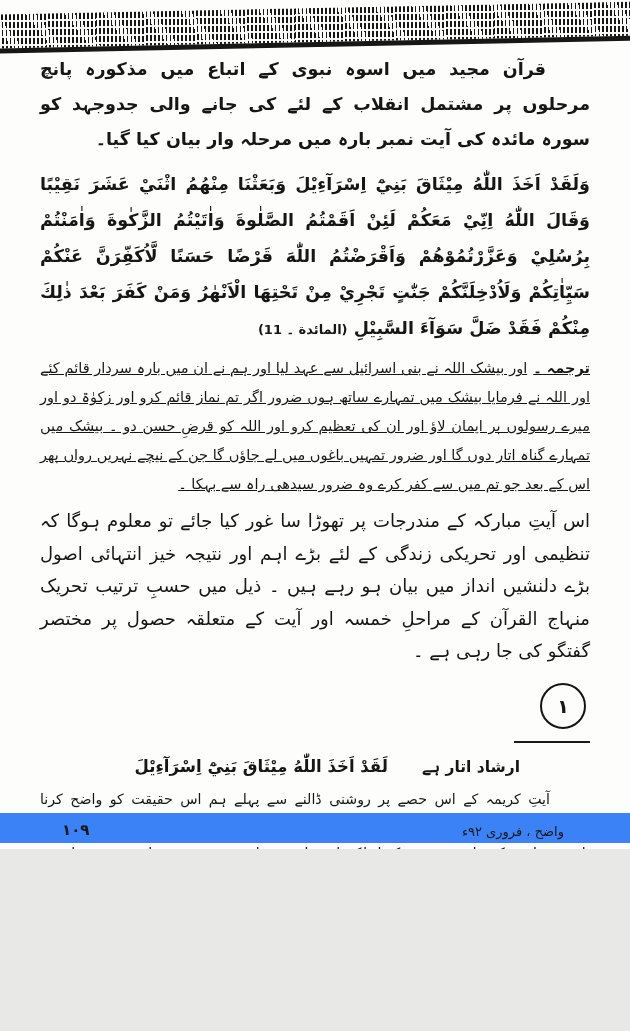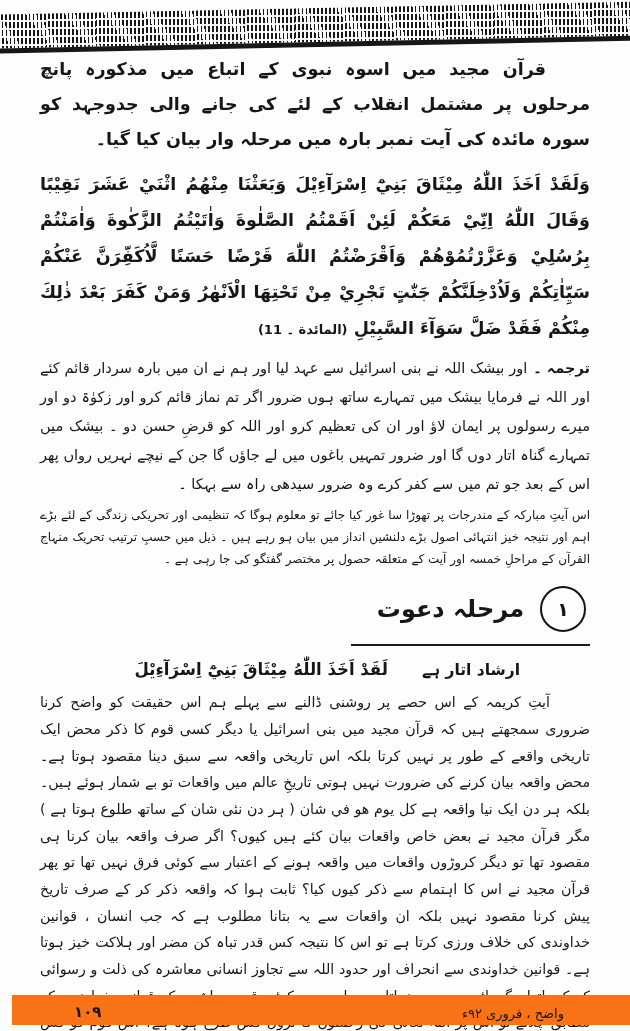--- a/index.html
+++ b/index.html
@@ -1,18 +1,18 @@
 <!DOCTYPE html>
 <html lang="ur" dir="rtl"><head>
 <meta charset="utf-8">
 <style>
   html,body{margin:0;padding:0;background:#e8e8e6;}
   .page{
     position:relative;
-    width:630px;height:1031px;
+    width:630px;height:849px;
     margin:0;
     background:#fdfdfb;
     overflow:hidden;
     direction:rtl;
     font-family:"DejaVu Sans",sans-serif;
     color:#161616;
   }
   
   .deco-border{
     position:absolute;top:8px;left:-10px;width:660px;height:34px;
@@ -31,25 +31,26 @@
   .verse{
     margin-top:10px;
     font-size:17.5px;font-weight:bold;line-height:2.05;
     text-align:justify;
   }
   .verse .ref{font-size:13px;white-space:nowrap;}
   .translation{
     margin-top:8px;
     font-size:14.5px;line-height:2.0;
     text-align:justify;
+    text-decoration:underline;
   }
   .translation .tr-label{font-weight:bold;margin-left:6px;}
   .note{
     margin-top:6px;
-    font-size:12px;line-height:1.8;
+    font-size:18px;line-height:1.8;
     text-align:justify;
   }
   .section-row{margin-top:16px;text-align:right;}
   .section-heading{
     display:inline-flex;align-items:center;gap:16px;
     border-bottom:2.5px solid #1a1a1a;
     padding:0 4px 12px 26px;
   }
   .circle-number{
     width:42px;height:42px;flex:0 0 auto;
@@ -68,21 +69,21 @@
   .quote-arabic{font-size:16.5px;font-weight:bold;}
   .quote-translation{
     margin-top:12px;text-align:center;
     font-size:15px;font-weight:bold;
   }
   .body-text{
     margin-top:10px;
     font-size:14.2px;line-height:1.88;
     text-align:justify;text-indent:40px;
   }
-  .footer{position:absolute;bottom:6px;left:12px;right:0;height:30px;background:#f97316;text-align:center;}
+  .footer{position:absolute;bottom:6px;left:0;right:0;height:30px;background:#3b82f6;text-align:center;}
   .page-number{position:absolute;left:62px;bottom:4px;font-size:15px;font-weight:bold;}
   .issue-date{position:absolute;right:66px;bottom:4px;font-size:13px;}
 </style>
 </head>
 <body>
 
 <div class="page">
 
   <div class="deco-border"></div>
 
@@ -95,21 +96,20 @@
 
     <p class="translation"><span class="tr-label">ترجمہ ۔</span><span>اور بیشک اللہ نے بنی اسرائیل سے عہد لیا اور ہم نے ان میں بارہ سردار قائم کئے اور اللہ نے فرمایا بیشک میں تمہارے ساتھ ہوں ضرور اگر تم نماز قائم کرو اور زکوٰۃ دو اور میرے رسولوں پر ایمان لاؤ اور ان کی تعظیم کرو اور اللہ کو قرضِ حسن دو ۔ بیشک میں تمہارے گناہ اتار دوں گا اور ضرور تمہیں باغوں میں لے جاؤں گا جن کے نیچے نہریں رواں پھر اس کے بعد جو تم میں سے کفر کرے وہ ضرور سیدھی راہ سے بہکا ۔</span></p>
 
     <p class="note">اس آیتِ مبارکہ کے مندرجات پر تھوڑا سا غور کیا جائے تو معلوم ہوگا کہ تنظیمی اور تحریکی زندگی کے لئے بڑے اہم اور نتیجہ خیز انتہائی اصول بڑے دلنشیں انداز میں بیان ہو رہے ہیں ۔ ذیل میں حسبِ ترتیب تحریک منہاج القرآن کے مراحلِ خمسہ اور آیت کے متعلقہ حصول پر مختصر گفتگو کی جا رہی ہے ۔</p>
 
     <div class="section-row">
       <div class="section-heading">
         <span class="circle-number">
             <span>۱</span>
           </span>
-        <h2 class="section-title">مرحلہ دعوت</h2>
       </div>
     </div>
 
     <div class="quote-row">
       <span class="quote-label">ارشاد اتار ہے</span>
       <span class="quote-arabic">لَقَدْ اَخَذَ اللّٰهُ مِيْثَاقَ بَنِيْٓ اِسْرَآءِيْلَ</span>
     </div>
 
 
     <p class="body-text">آیتِ کریمہ کے اس حصے پر روشنی ڈالنے سے پہلے ہم اس حقیقت کو واضح کرنا ضروری سمجھتے ہیں کہ قرآن مجید میں بنی اسرائیل یا دیگر کسی قوم کا ذکر محض ایک تاریخی واقعے کے طور پر نہیں کرتا بلکہ اس تاریخی واقعہ سے سبق دینا مقصود ہوتا ہے۔ محض واقعہ بیان کرنے کی ضرورت نہیں ہوتی تاریخِ عالم میں واقعات تو بے شمار ہوئے ہیں۔ بلکہ ہر دن ایک نیا واقعہ ہے كل يوم هو في شان ( ہر دن نئی شان کے ساتھ طلوع ہوتا ہے ) مگر قرآن مجید نے بعض خاص واقعات بیان کئے ہیں کیوں؟ اگر صرف واقعہ بیان کرنا ہی مقصود تھا تو دیگر کروڑوں واقعات میں واقعہ ہونے کے اعتبار سے کوئی فرق نہیں تھا تو پھر قرآن مجید نے اس کا اہتمام سے ذکر کیوں کیا؟ ثابت ہوا کہ واقعہ ذکر کر کے صرف تاریخ پیش کرنا مقصود نہیں بلکہ ان واقعات سے یہ بتانا مطلوب ہے کہ جب انسان ، قوانین خداوندی کی خلاف ورزی کرتا ہے تو اس کا نتیجہ کس قدر تباہ کن مضر اور ہلاکت خیز ہوتا ہے۔ قوانین خداوندی سے انحراف اور حدود اللہ سے تجاوز انسانی معاشرہ کی ذلت و رسوائی کو کن اتھاہ گہرائیوں میں پہنچاتا ہے۔ اور جب کوئی قوم معاشرے کو قوانین خداوندی کے مطابق چلائے تو اس پر اللہ تعالیٰ کی رحمتوں کا نزول کس طرح ہوتا ہے؟ اس قوم کو کس قدر کامیابیاں اور سرفرازیاں نصیب ہوتی ہیں۔ ان واقعات سے اندازہ لگایا جا سکتا ہے کہ اقوامِ سابقہ کی داستانیں قوانین خداوندی کے اٹل نتائج کی زندہ شہادتیں ہیں اور یہ محض ماضی کے واقعات نہیں بلکہ ان کا تعلق ہمارے حال سے ہے۔ لہٰذا ضروری ہے کہ قرآن فہمی کے سلسلہ میں اس حقیقت کو</p>

